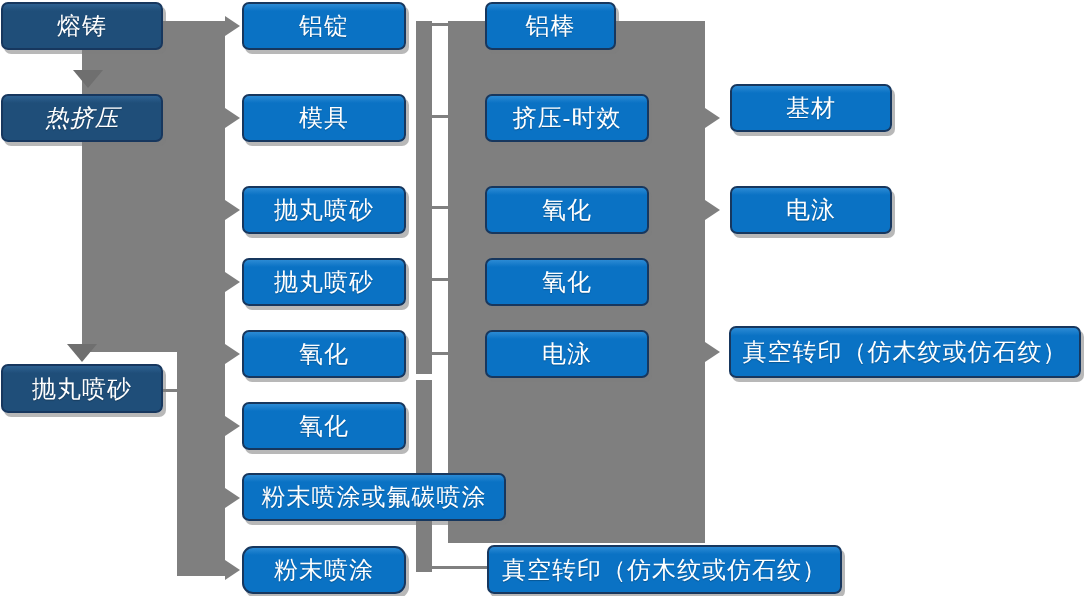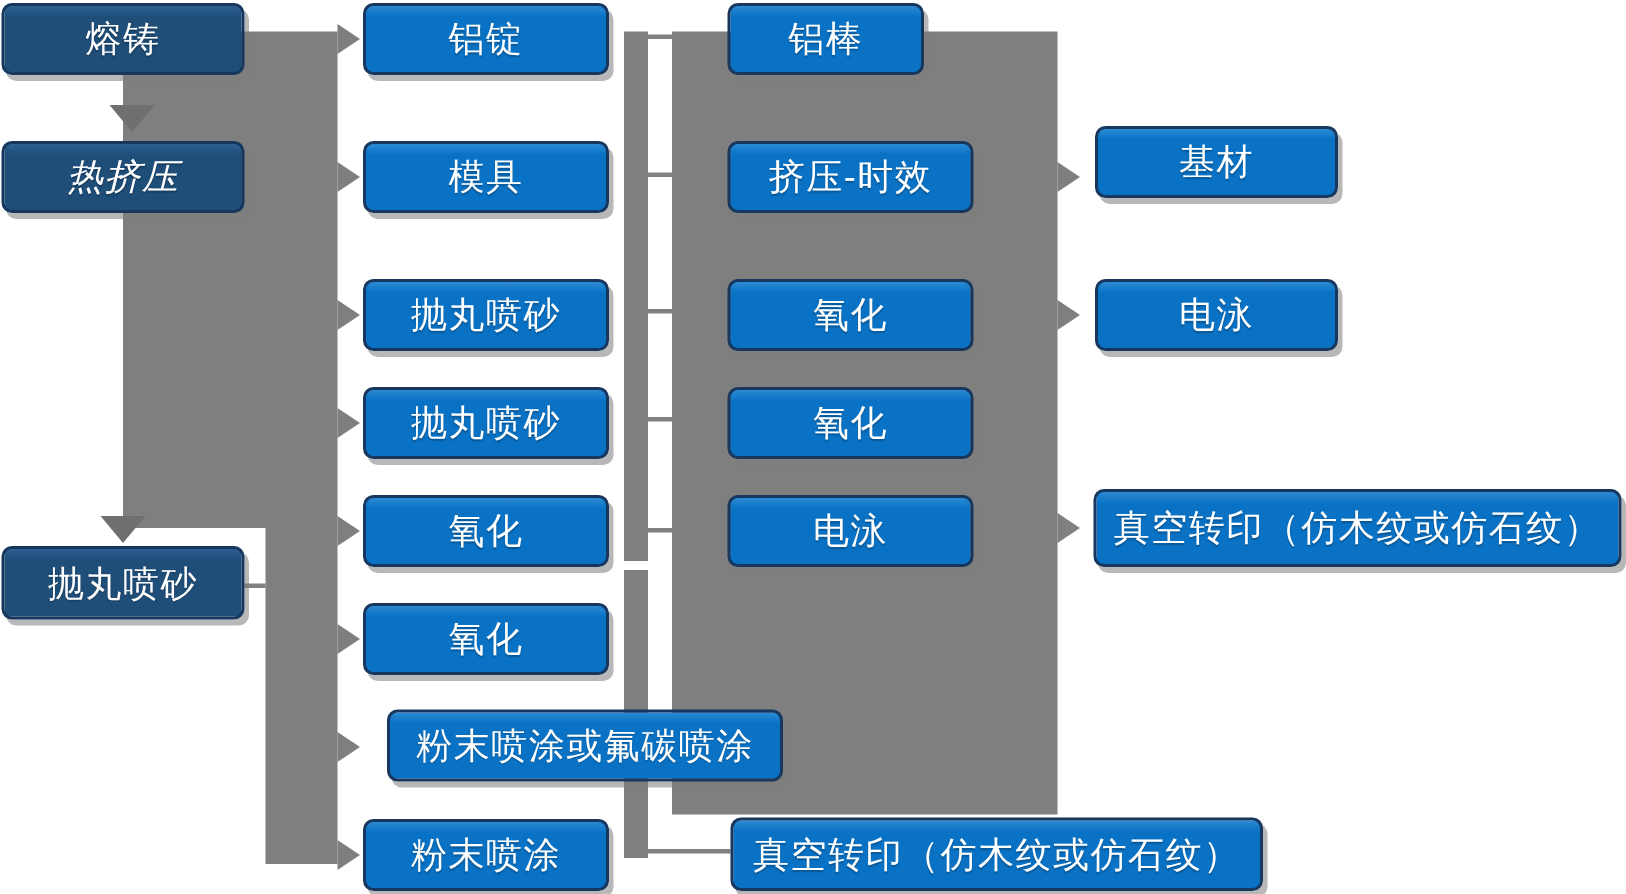--- a/index.html
+++ b/index.html
@@ -64,22 +64,22 @@
   <div id="nodes">
       <div class="node dark" style="left: 1px; top: 2px; width: 162px; height: 48px;">熔铸</div>
       <div class="node dark" style="left: 1px; top: 94px; width: 162px; height: 48px; font-style: italic;">热挤压</div>
       <div class="node dark" style="left: 1px; top: 364px; width: 162px; height: 49px;">抛丸喷砂</div>
       <div class="node blue" style="left: 242px; top: 2px; width: 164px; height: 48px;">铝锭</div>
       <div class="node blue" style="left: 242px; top: 94px; width: 164px; height: 48px;">模具</div>
       <div class="node blue" style="left: 242px; top: 186px; width: 164px; height: 48px;">抛丸喷砂</div>
       <div class="node blue" style="left: 242px; top: 258px; width: 164px; height: 48px;">抛丸喷砂</div>
       <div class="node blue" style="left: 242px; top: 330px; width: 164px; height: 48px;">氧化</div>
       <div class="node blue" style="left: 242px; top: 402px; width: 164px; height: 48px;">氧化</div>
-      <div class="node blue" style="left: 242px; top: 473px; width: 264px; height: 48px; margin-left: 16px;">粉末喷涂或氟碳喷涂</div>
-      <div class="node blue" style="left: 242px; top: 546px; width: 164px; height: 48px;">粉末喷涂</div>
+      <div class="node blue" style="left: 242px; top: 473px; width: 264px; height: 48px;">粉末喷涂或氟碳喷涂</div>
+      <div class="node blue" style="left: 242px; top: 546px; width: 164px; height: 48px; border-radius: 11px;">粉末喷涂</div>
       <div class="node blue" style="left: 485px; top: 2px; width: 131px; height: 48px;">铝棒</div>
       <div class="node blue" style="left: 485px; top: 94px; width: 164px; height: 48px;">挤压-时效</div>
       <div class="node blue" style="left: 485px; top: 186px; width: 164px; height: 48px;">氧化</div>
       <div class="node blue" style="left: 485px; top: 258px; width: 164px; height: 48px;">氧化</div>
       <div class="node blue" style="left: 485px; top: 330px; width: 164px; height: 48px;">电泳</div>
       <div class="node blue" style="left: 487px; top: 545px; width: 355px; height: 49px;">真空转印（仿木纹或仿石纹）</div>
       <div class="node blue" style="left: 730px; top: 84px; width: 162px; height: 48px;">基材</div>
       <div class="node blue" style="left: 730px; top: 186px; width: 162px; height: 48px;">电泳</div>
       <div class="node blue" style="left: 729px; top: 326px; width: 352px; height: 52px;">真空转印（仿木纹或仿石纹）</div>
     </div>

